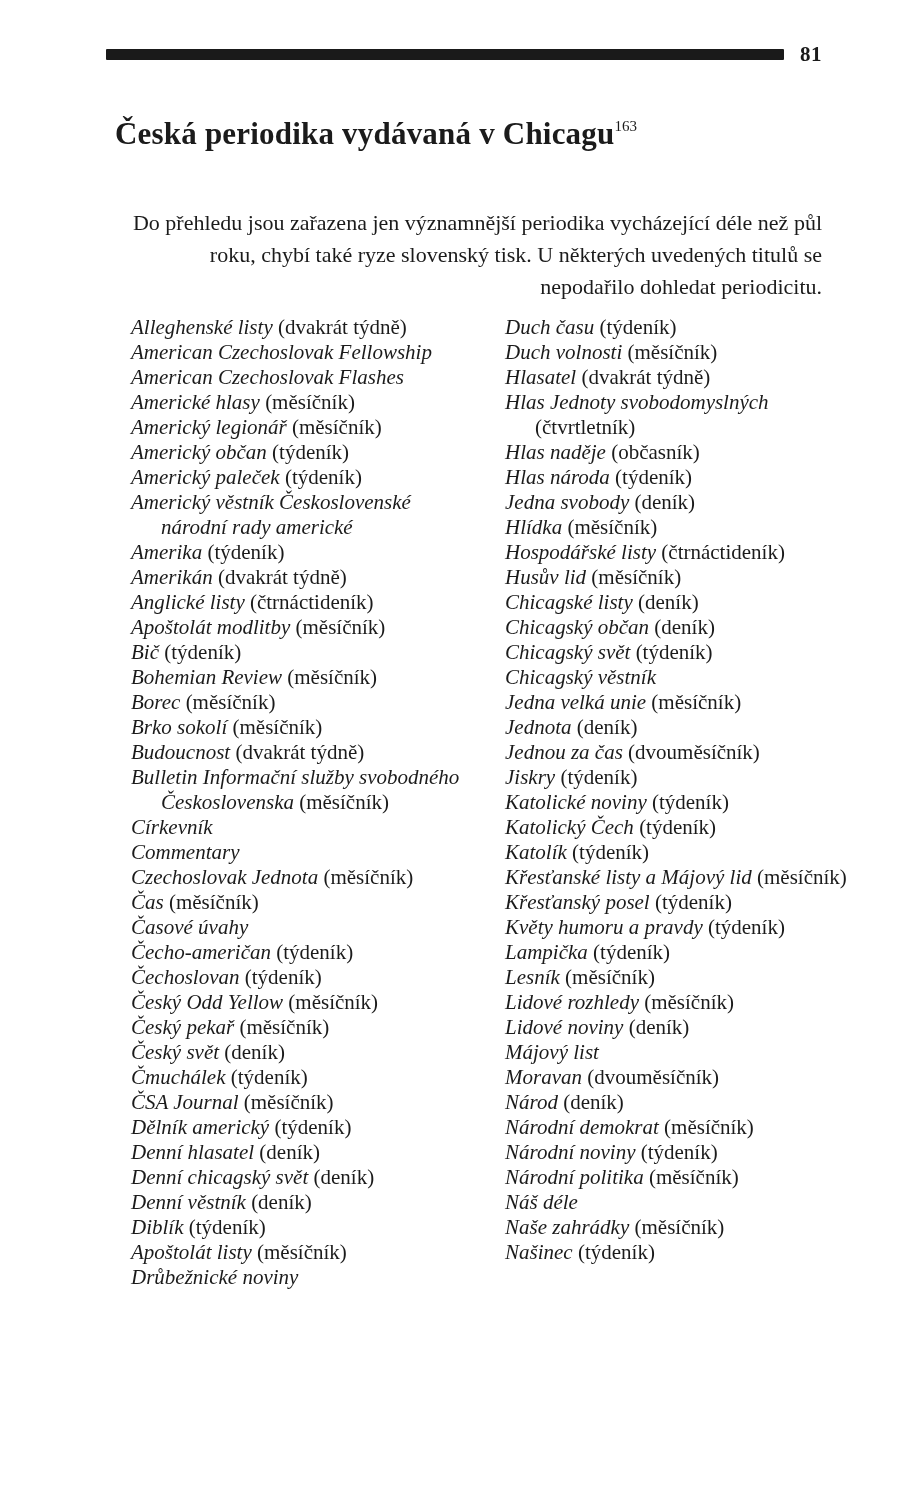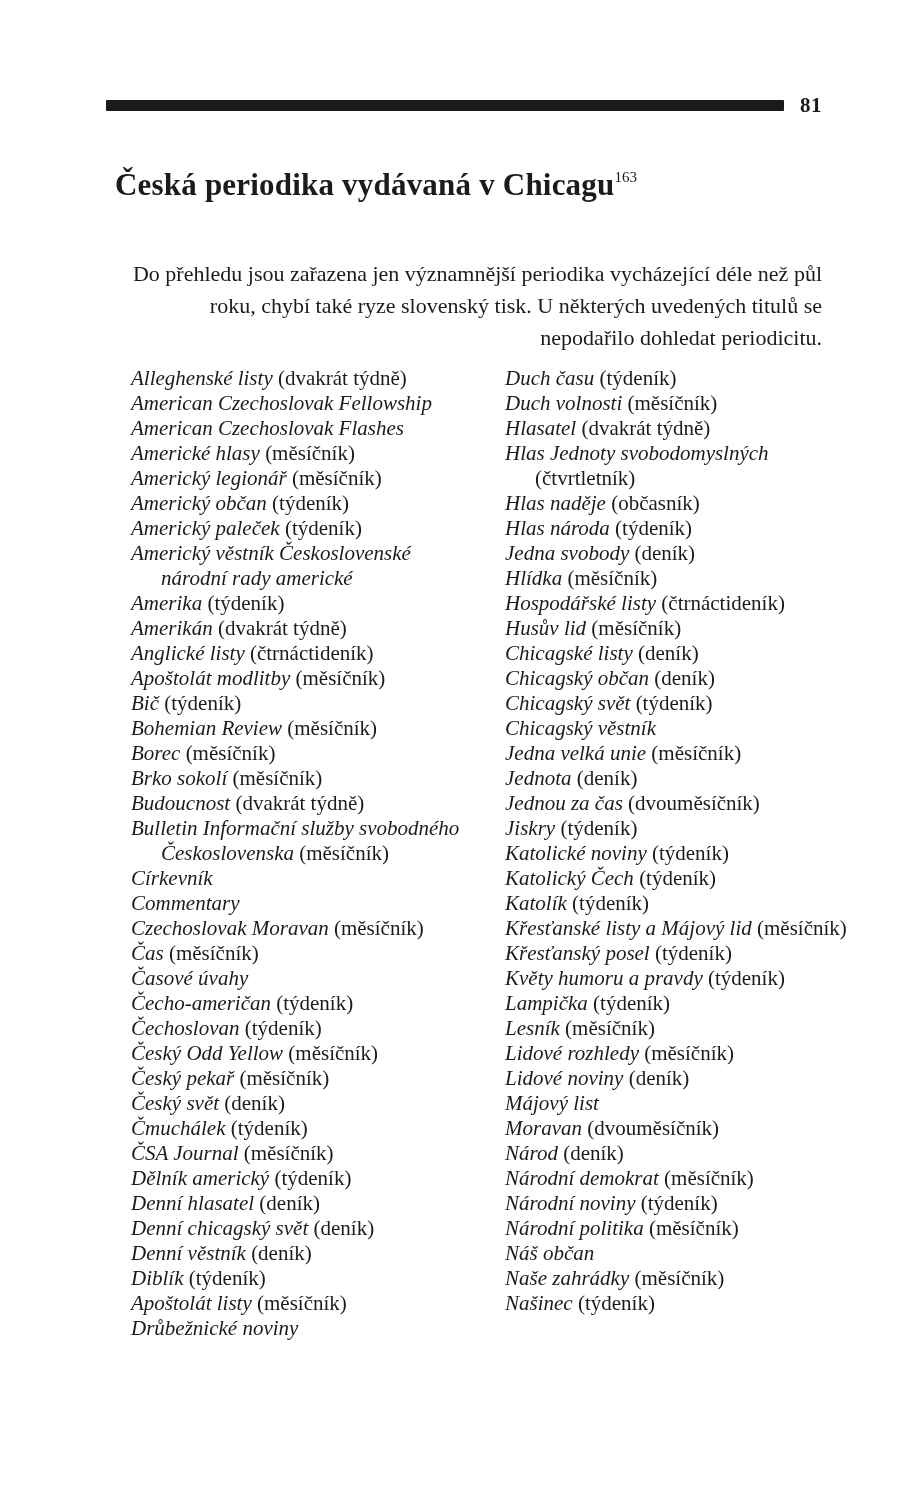--- a/index.html
+++ b/index.html
@@ -13,21 +13,21 @@
     overflow: hidden;
     color: #1b1b1b;
     font-family: "Liberation Serif", "DejaVu Serif", serif;
     -webkit-font-smoothing: antialiased;
   }
   .page {
     position: relative;
     width: 920px;
     height: 1496px;
     box-sizing: border-box;
-    padding: 93px 98px 0 106px;
+    padding: 42px 98px 0 106px;
     background: #ffffff;
   }
   
   .page-header {
     display: flex;
     align-items: center;
     gap: 16px;
   }
   .rule {
     flex: 1 1 auto;
@@ -116,21 +116,21 @@
         <div class="entry"><span class="ptitle">Anglické listy</span> <span class="pfreq">(čtrnáctideník)</span></div>
         <div class="entry"><span class="ptitle">Apoštolát modlitby</span> <span class="pfreq">(měsíčník)</span></div>
         <div class="entry"><span class="ptitle">Bič</span> <span class="pfreq">(týdeník)</span></div>
         <div class="entry"><span class="ptitle">Bohemian Review</span> <span class="pfreq">(měsíčník)</span></div>
         <div class="entry"><span class="ptitle">Borec</span> <span class="pfreq">(měsíčník)</span></div>
         <div class="entry"><span class="ptitle">Brko sokolí</span> <span class="pfreq">(měsíčník)</span></div>
         <div class="entry"><span class="ptitle">Budoucnost</span> <span class="pfreq">(dvakrát týdně)</span></div>
         <div class="entry"><span class="ptitle">Bulletin Informační služby svobod­ného Československa</span> <span class="pfreq">(měsíčník)</span></div>
         <div class="entry"><span class="ptitle">Církevník</span></div>
         <div class="entry"><span class="ptitle">Commentary</span></div>
-        <div class="entry"><span class="ptitle">Czechoslovak Moravan</span> <span class="pfreq">(měsíčník)</span></div>
+        <div class="entry"><span class="ptitle">Czechoslovak Jednota</span> <span class="pfreq">(měsíčník)</span></div>
         <div class="entry"><span class="ptitle">Čas</span> <span class="pfreq">(měsíčník)</span></div>
         <div class="entry"><span class="ptitle">Časové úvahy</span></div>
         <div class="entry"><span class="ptitle">Čecho-američan</span> <span class="pfreq">(týdeník)</span></div>
         <div class="entry"><span class="ptitle">Čechoslovan</span> <span class="pfreq">(týdeník)</span></div>
         <div class="entry"><span class="ptitle">Český Odd Yellow</span> <span class="pfreq">(měsíčník)</span></div>
         <div class="entry"><span class="ptitle">Český pekař</span> <span class="pfreq">(měsíčník)</span></div>
         <div class="entry"><span class="ptitle">Český svět</span> <span class="pfreq">(deník)</span></div>
         <div class="entry"><span class="ptitle">Čmuchálek</span> <span class="pfreq">(týdeník)</span></div>
         <div class="entry"><span class="ptitle">ČSA Journal</span> <span class="pfreq">(měsíčník)</span></div>
         <div class="entry"><span class="ptitle">Dělník americký</span> <span class="pfreq">(týdeník)</span></div>
@@ -169,19 +169,19 @@
         <div class="entry"><span class="ptitle">Lampička</span> <span class="pfreq">(týdeník)</span></div>
         <div class="entry"><span class="ptitle">Lesník</span> <span class="pfreq">(měsíčník)</span></div>
         <div class="entry"><span class="ptitle">Lidové rozhledy</span> <span class="pfreq">(měsíčník)</span></div>
         <div class="entry"><span class="ptitle">Lidové noviny</span> <span class="pfreq">(deník)</span></div>
         <div class="entry"><span class="ptitle">Májový list</span></div>
         <div class="entry"><span class="ptitle">Moravan</span> <span class="pfreq">(dvouměsíčník)</span></div>
         <div class="entry"><span class="ptitle">Národ</span> <span class="pfreq">(deník)</span></div>
         <div class="entry"><span class="ptitle">Národní demokrat</span> <span class="pfreq">(měsíčník)</span></div>
         <div class="entry"><span class="ptitle">Národní noviny</span> <span class="pfreq">(týdeník)</span></div>
         <div class="entry"><span class="ptitle">Národní politika</span> <span class="pfreq">(měsíčník)</span></div>
-        <div class="entry"><span class="ptitle">Náš občan</span></div>
+        <div class="entry"><span class="ptitle">Náš déle</span></div>
         <div class="entry"><span class="ptitle">Naše zahrádky</span> <span class="pfreq">(měsíčník)</span></div>
         <div class="entry"><span class="ptitle">Našinec</span> <span class="pfreq">(týdeník)</span></div>
       </div>
   </div>
 
 </div>
 
 </body></html>

